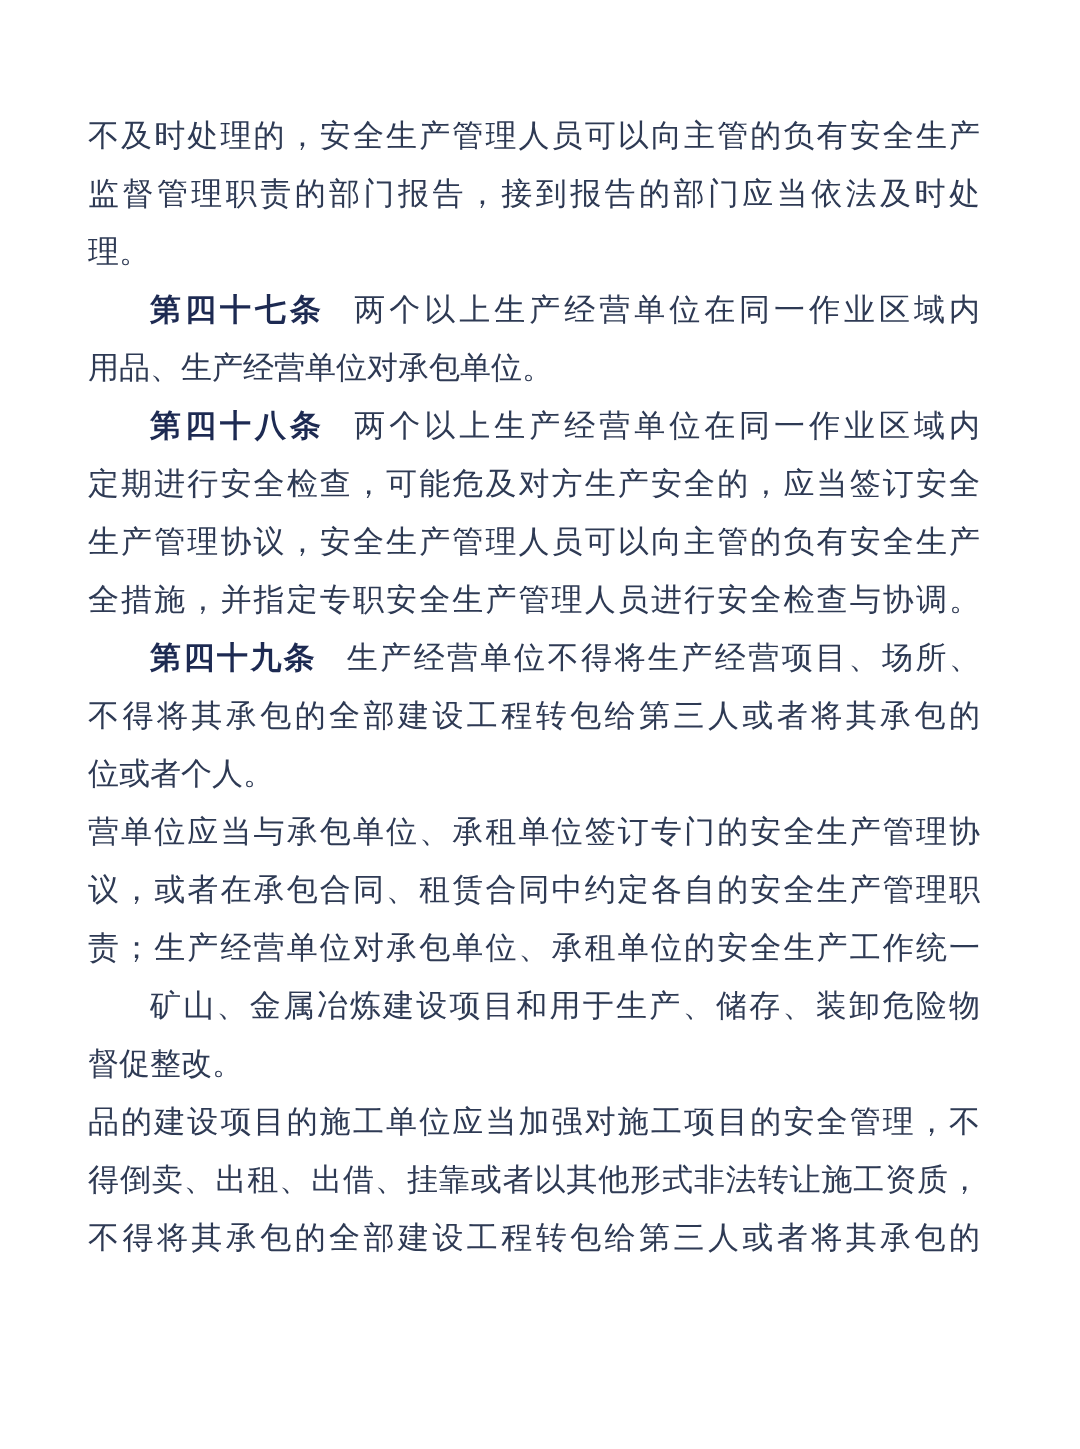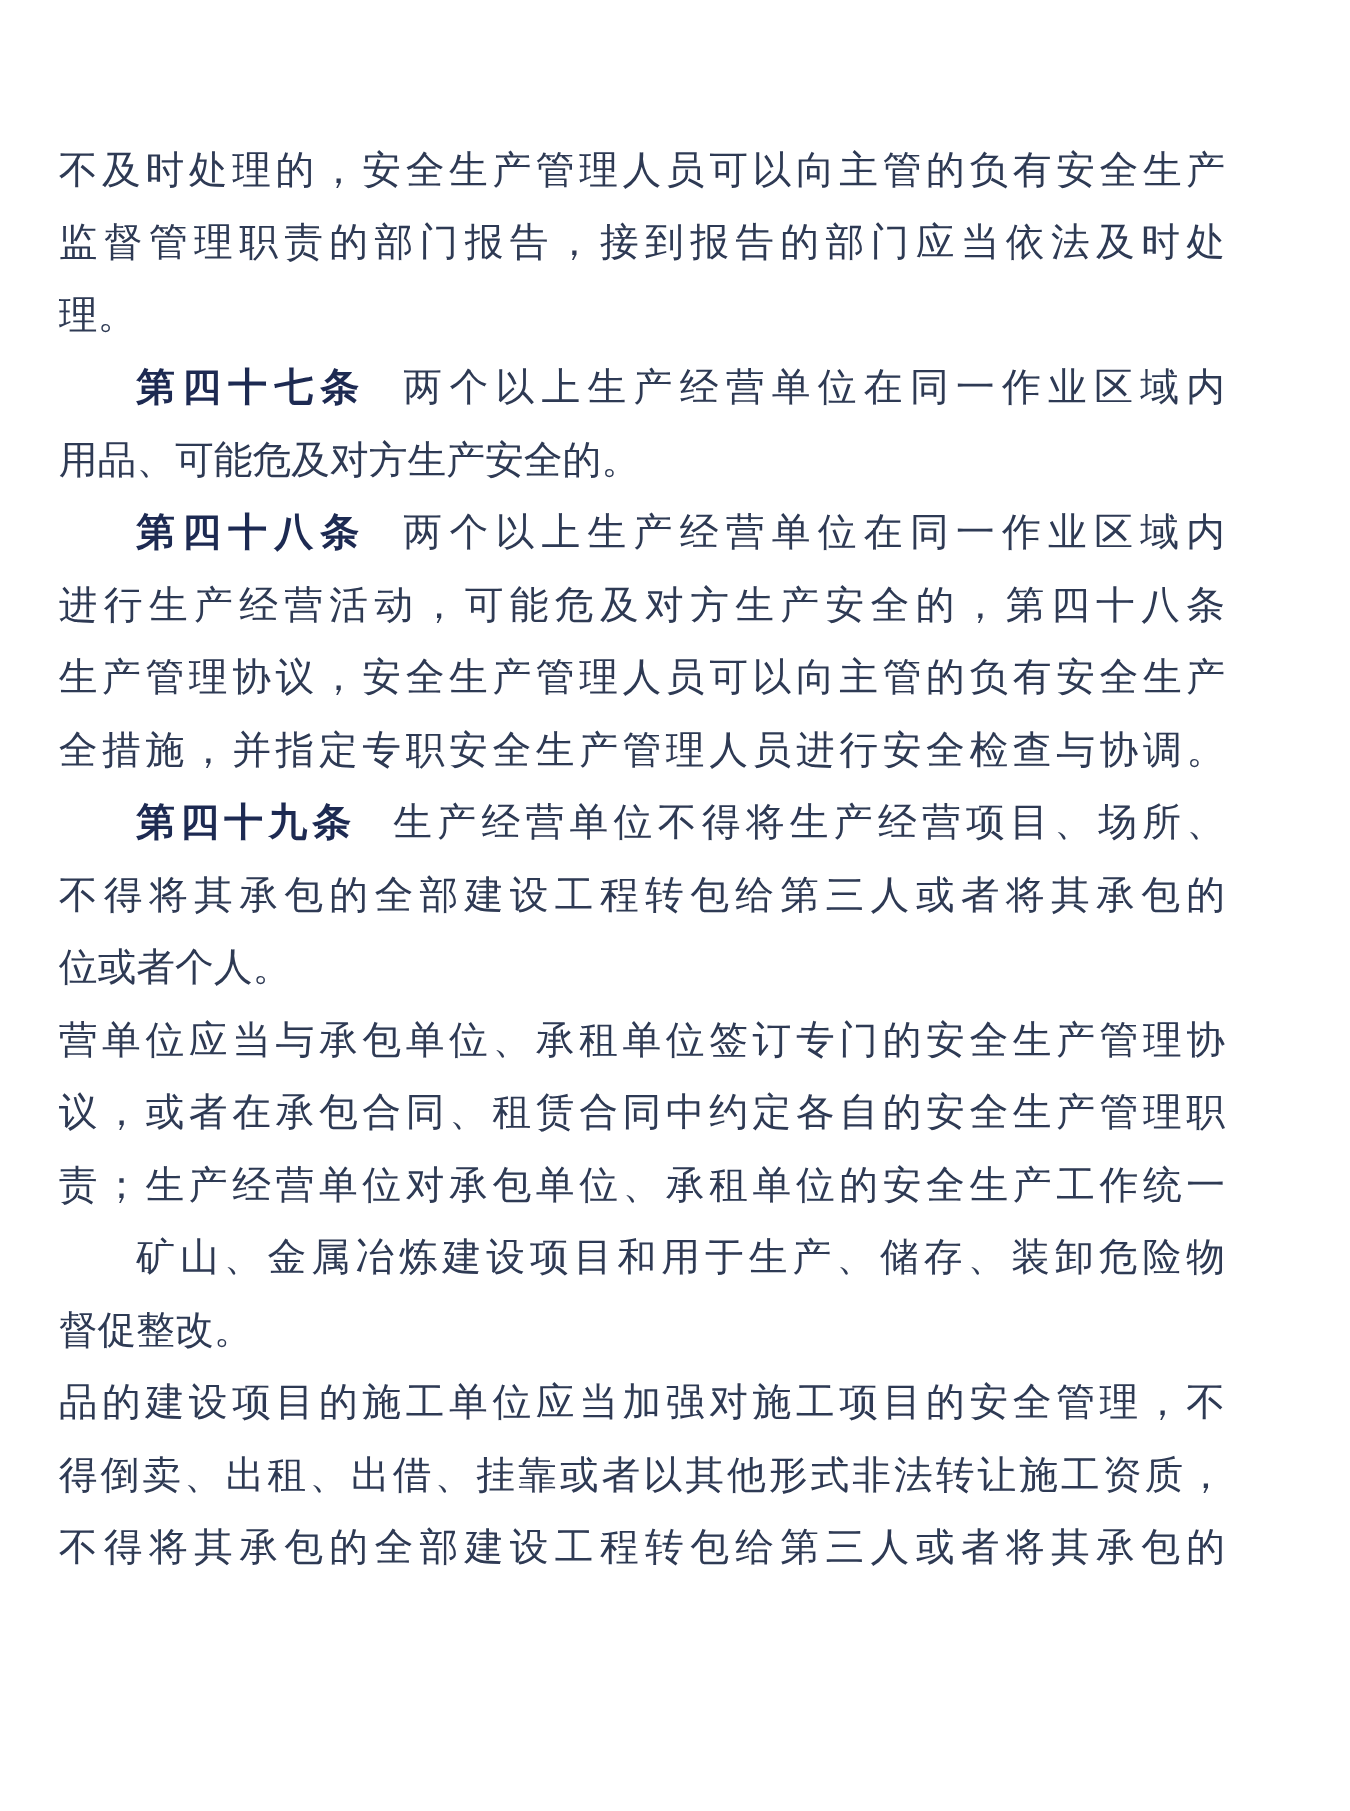--- a/index.html
+++ b/index.html
@@ -12,21 +12,21 @@
   body {
     width: 1080px;
     height: 1449px;
     overflow: hidden;
     font-family: "Liberation Serif", "DejaVu Serif", serif;
   }
   .page {
     width: 1080px;
     height: 1449px;
     background: var(--bg);
-    padding: 107px 100px 0 47px;
+    padding: 107px 100px 0 88px;
   }
   .doc-text { width: 100%; }
   .line {
     font-family: "Liberation Serif", "DejaVu Serif", serif;
     font-size: 31px;
     line-height: 58px;
     height: 58px;
     color: var(--text-color);
     white-space: normal;
     overflow: hidden;
@@ -47,23 +47,23 @@
 </style>
 </head>
 <body>
 
 <div class="page">
   <div class="doc-text" id="doc-text">
       <div class="line justify"><span class="line-text">不及时处理的，安全生产管理人员可以向主管的负有安全生产</span></div>
       <div class="line justify"><span class="line-text">监督管理职责的部门报告，接到报告的部门应当依法及时处</span></div>
       <div class="line"><span class="line-text">理。</span></div>
       <div class="line indent justify"><b class="artnum">第四十七条</b><span class="line-text">两个以上生产经营单位在同一作业区域内</span></div>
-      <div class="line"><span class="line-text">用品、可能危及对方生产安全的。</span></div>
+      <div class="line"><span class="line-text">用品、生产经营单位对承包单位。</span></div>
       <div class="line indent justify"><b class="artnum">第四十八条</b><span class="line-text">两个以上生产经营单位在同一作业区域内</span></div>
-      <div class="line justify"><span class="line-text">进行生产经营活动，可能危及对方生产安全的，第四十八条</span></div>
+      <div class="line justify"><span class="line-text">定期进行安全检查，可能危及对方生产安全的，应当签订安全</span></div>
       <div class="line justify"><span class="line-text">生产管理协议，安全生产管理人员可以向主管的负有安全生产</span></div>
       <div class="line justify"><span class="line-text">全措施，并指定专职安全生产管理人员进行安全检查与协调。</span></div>
       <div class="line indent justify"><b class="artnum">第四十九条</b><span class="line-text">生产经营单位不得将生产经营项目、场所、</span></div>
       <div class="line justify"><span class="line-text">不得将其承包的全部建设工程转包给第三人或者将其承包的</span></div>
       <div class="line"><span class="line-text">位或者个人。</span></div>
       <div class="line justify"><span class="line-text">营单位应当与承包单位、承租单位签订专门的安全生产管理协</span></div>
       <div class="line justify"><span class="line-text">议，或者在承包合同、租赁合同中约定各自的安全生产管理职</span></div>
       <div class="line justify"><span class="line-text">责；生产经营单位对承包单位、承租单位的安全生产工作统一</span></div>
       <div class="line indent justify"><span class="line-text">矿山、金属冶炼建设项目和用于生产、储存、装卸危险物</span></div>
       <div class="line"><span class="line-text">督促整改。</span></div>

